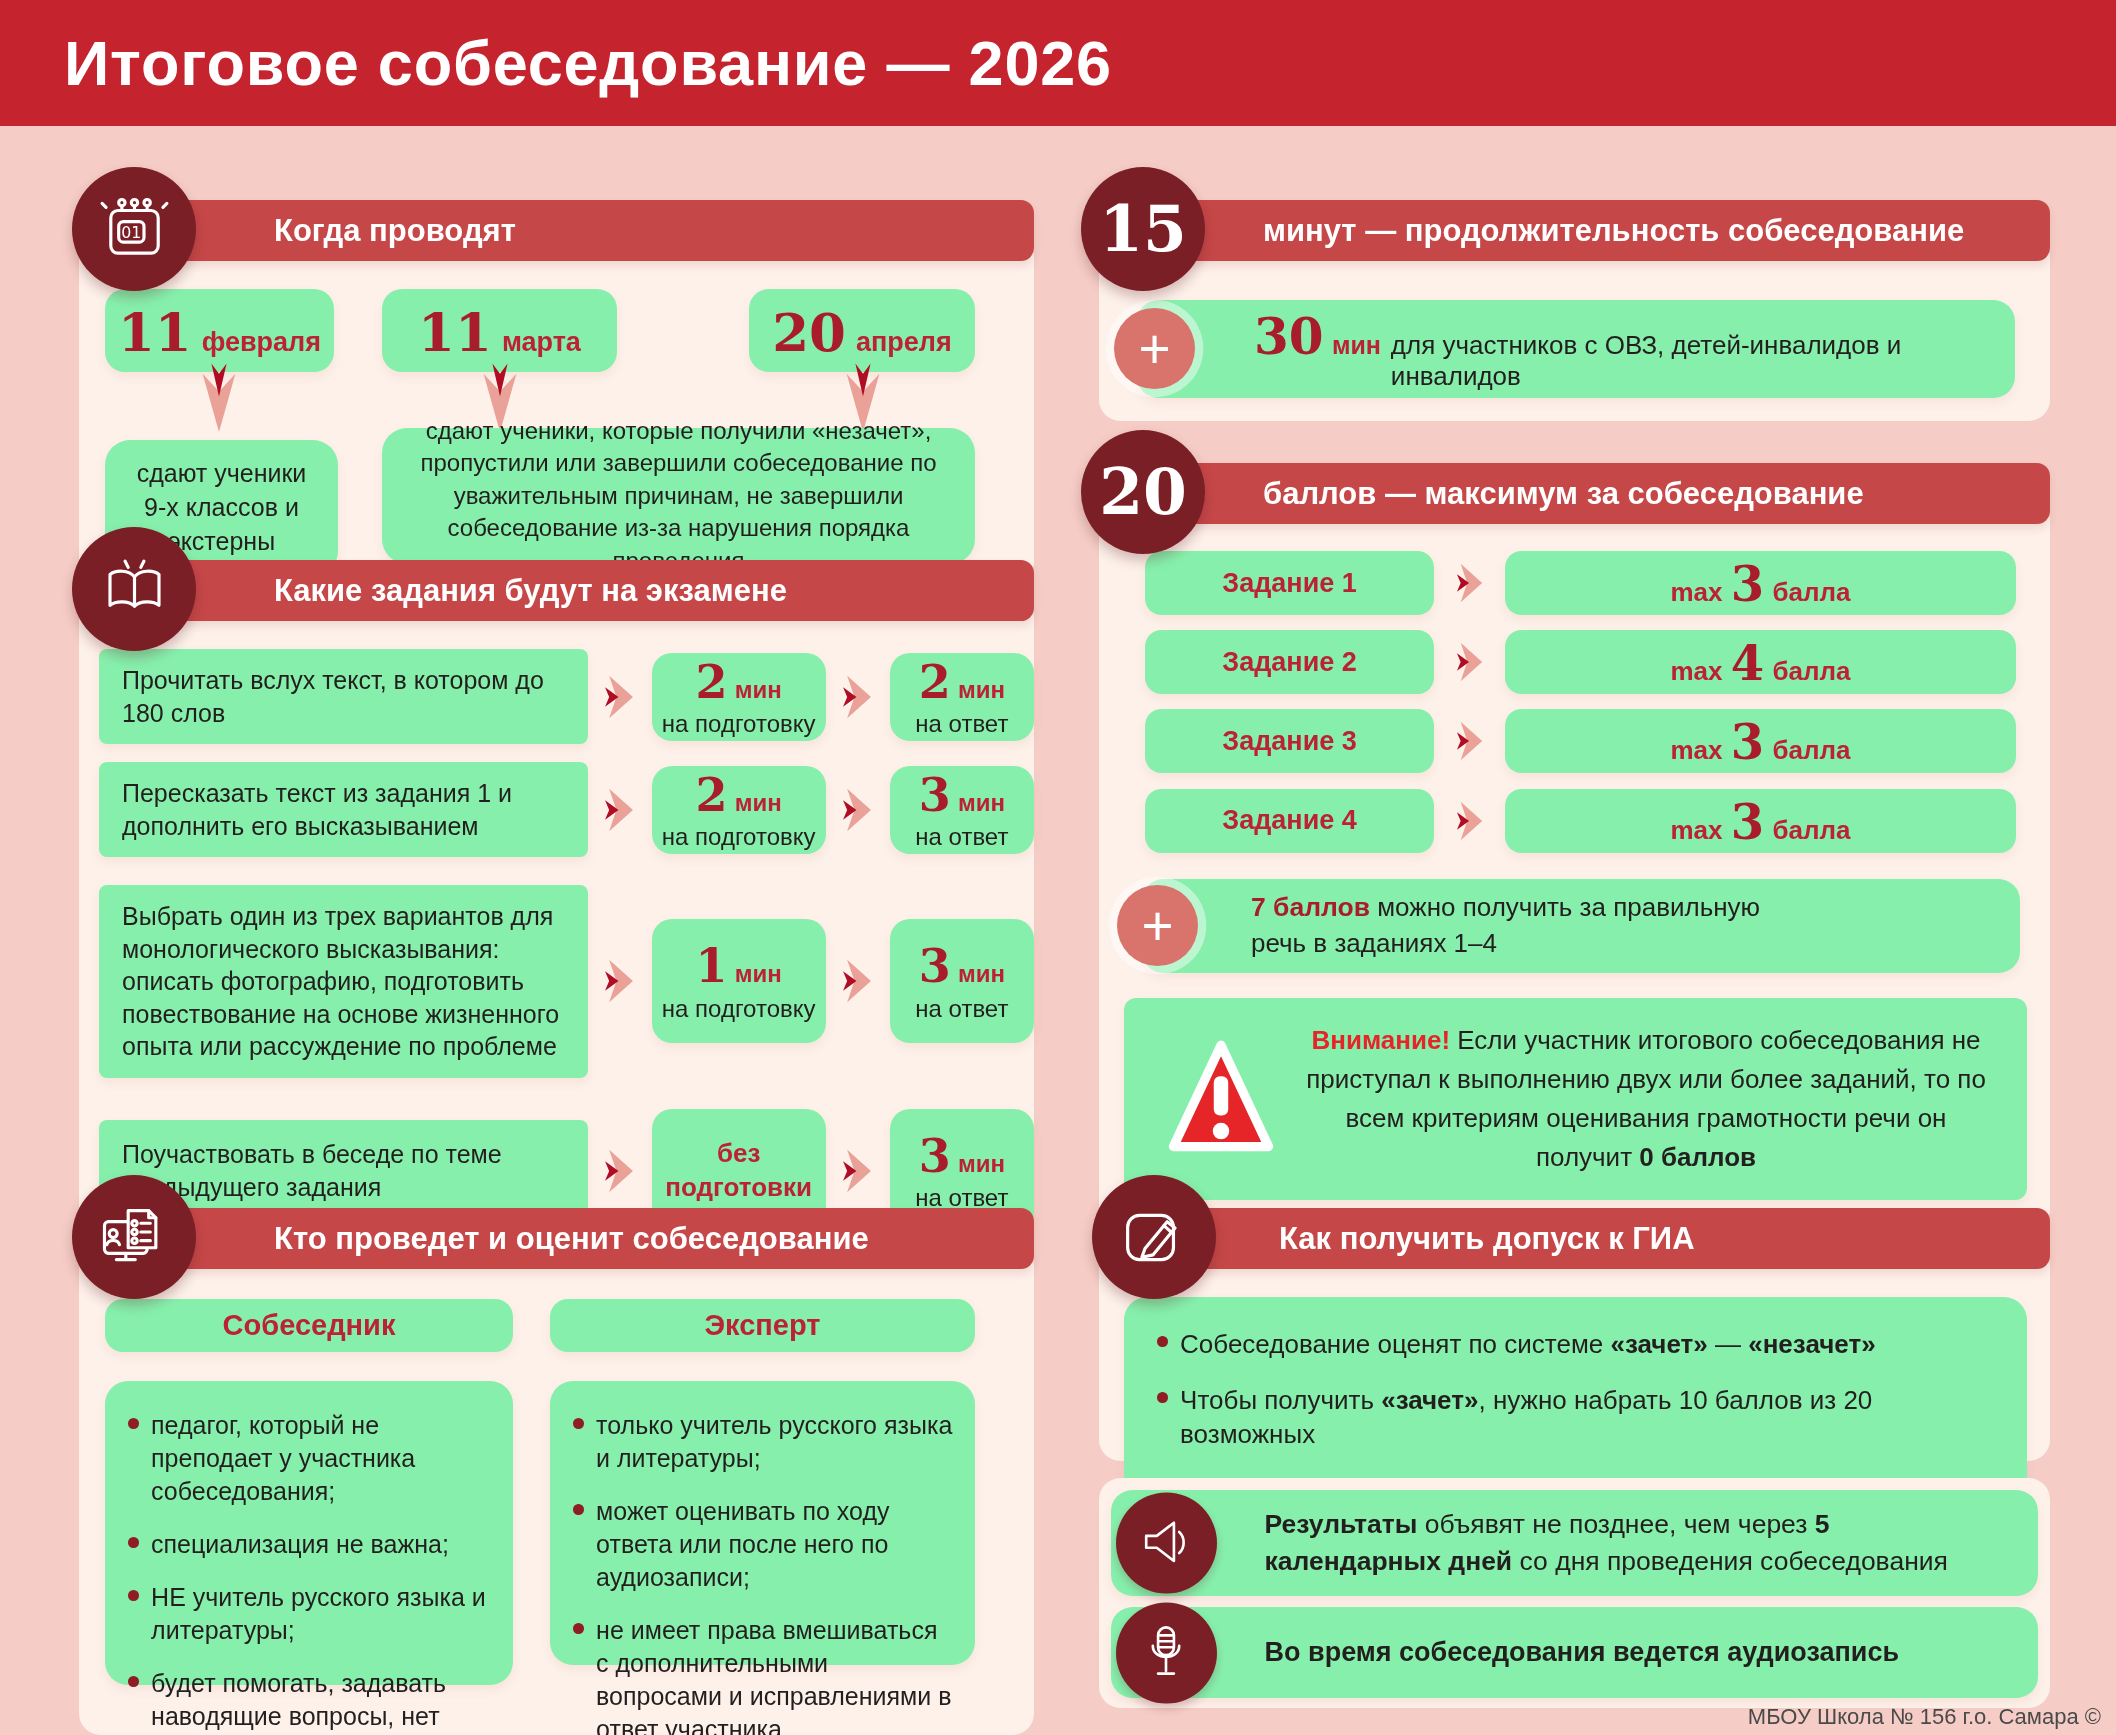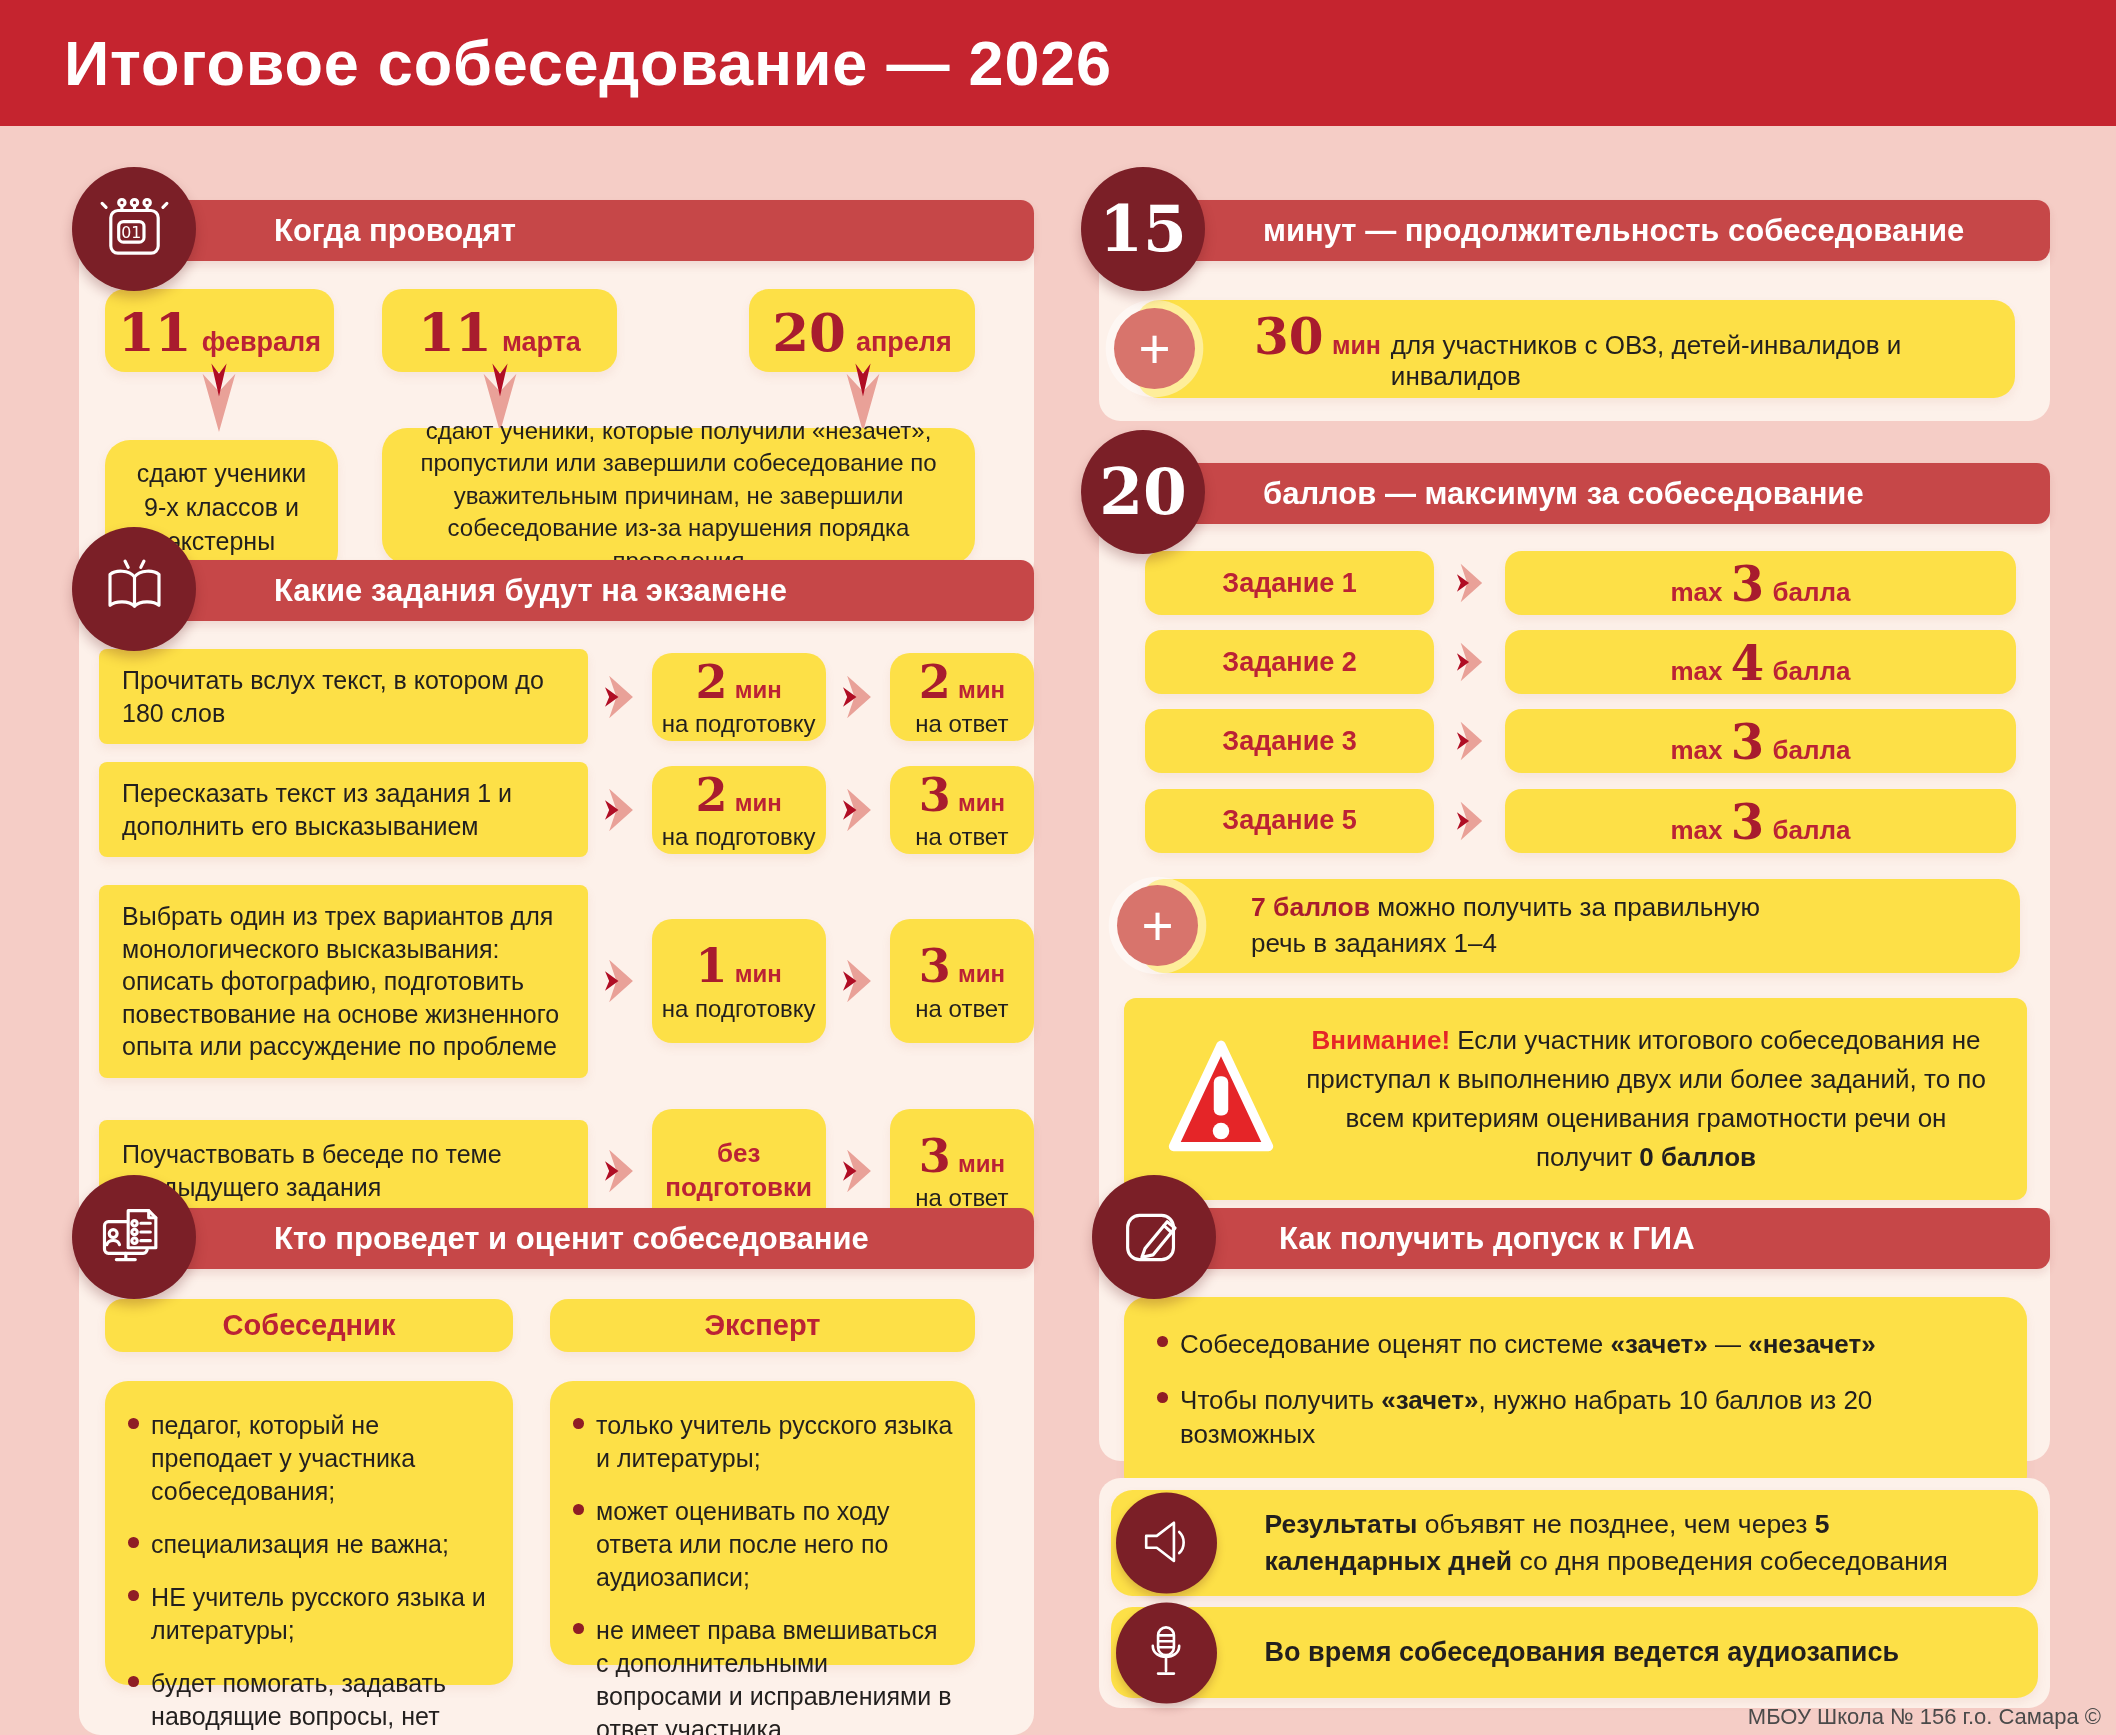--- a/index.html
+++ b/index.html
@@ -35,21 +35,21 @@
   }
   .num-circle {
     position:absolute; z-index:3; width:124px; height:124px; border-radius:50%;
     background:#7b1f27; display:flex; align-items:center; justify-content:center;
     color:#fff; font-size:63px; box-shadow:0 6.6px 11.6px rgba(90,20,25,.25);
   }
   .panel {
     position:relative; z-index:1; background:#fdf1ea; border-radius:21.5px;
   }
   .cream {
-    background:#fde047; border-radius:20px;
+    background:#86efac; border-radius:20px;
     box-shadow:0 5px 10px rgba(190,120,90,.10);
   }
   .icon-circle svg { width:79px; height:79px; stroke:#fff; fill:none;
     stroke-width:4; stroke-linecap:round; stroke-linejoin:round; }
 
   
   .chev { width:31px; height:76px; flex:none; }
   .chev-down { width:76px; height:36px; }
 
   
@@ -473,21 +473,21 @@
           <polygon points="10,4 56,45 10,86 24,45" fill="#e9a198"></polygon>
           <polygon points="2,26 28,45 2,64 10,45" fill="#b00d24"></polygon>
         </svg>
       <div class="score-pts cream">
         <span class="max">max</span>
         <span class="pnum serif">3</span>
         <span class="suf">балла</span>
       </div>
     </div>
     <div class="score-row">
-      <div class="score-task cream">Задание 5</div>
+      <div class="score-task cream">Задание 4</div>
       <svg class="chev" viewBox="0 0 60 90">
           <polygon points="10,4 56,45 10,86 24,45" fill="#e9a198"></polygon>
           <polygon points="2,26 28,45 2,64 10,45" fill="#b00d24"></polygon>
         </svg>
       <div class="score-pts cream">
         <span class="max">max</span>
         <span class="pnum serif">3</span>
         <span class="suf">балла</span>
       </div>
     </div>

